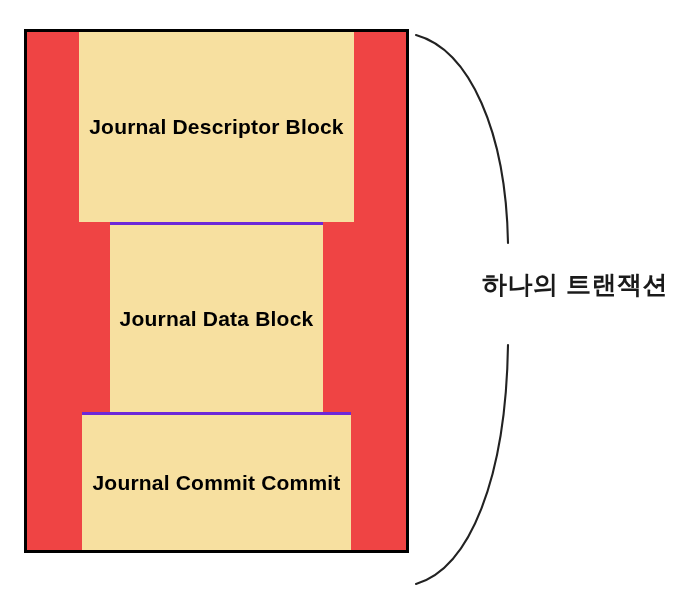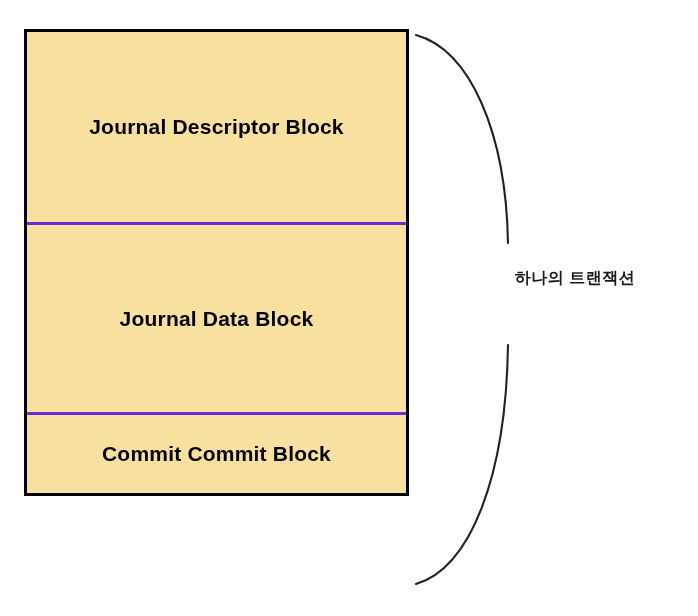--- a/index.html
+++ b/index.html
@@ -19,26 +19,27 @@
     background: #ffffff;
     overflow: hidden;
   }
 
   
   #block-stack {
     position: absolute;
     left: 24px;
     top: 29px;
     width: 385px;
-    height: 467px;
+    height: 524px;
     border: 3px solid #000000;
     box-sizing: border-box;
-    background: #6d28d9;
+    background: #ef4444;
     display: flex;
     flex-direction: column;
+    align-items: center;
   }
 
   .journal-block {
     position: relative;
     box-sizing: border-box;
     background: #f7e0a0;
     display: flex;
     align-items: center;
     justify-content: center;
     text-align: center;
@@ -75,21 +76,21 @@
     pointer-events: none;
   }
 
   
   #transaction-label {
     position: absolute;
     left: 455px;
     top: 268px;
     width: 240px;
     text-align: center;
-    font-size: 16px;
+    font-size: 25px;
     font-weight: bold;
     color: #1a1a1a;
     letter-spacing: 0.5px;
     white-space: nowrap;
   }
 </style>
 </head>
 <body>
 
 <div id="canvas">
@@ -103,21 +104,21 @@
     </div>
 
     <div class="journal-block" id="block-data">
       <span class="block-label-lines">
         <span>Journal Data Block</span>
       </span>
     </div>
 
     <div class="journal-block" id="block-commit">
       <span class="block-label-lines">
-        <span>Commit Commit Block</span>
+        <span>Journal Commit Commit</span>
       </span>
     </div>
 
   </div>
 
   <svg id="transaction-brace" viewBox="0 0 110 562" xmlns="http://www.w3.org/2000/svg">
 
     <path d="M 8 7 C 62 22, 98 104, 100 215" fill="none" stroke="#222222" stroke-width="2.1" stroke-linecap="round"></path>
 
     <path d="M 100 317 C 98 450, 62 540, 8 556" fill="none" stroke="#222222" stroke-width="2.1" stroke-linecap="round"></path>

